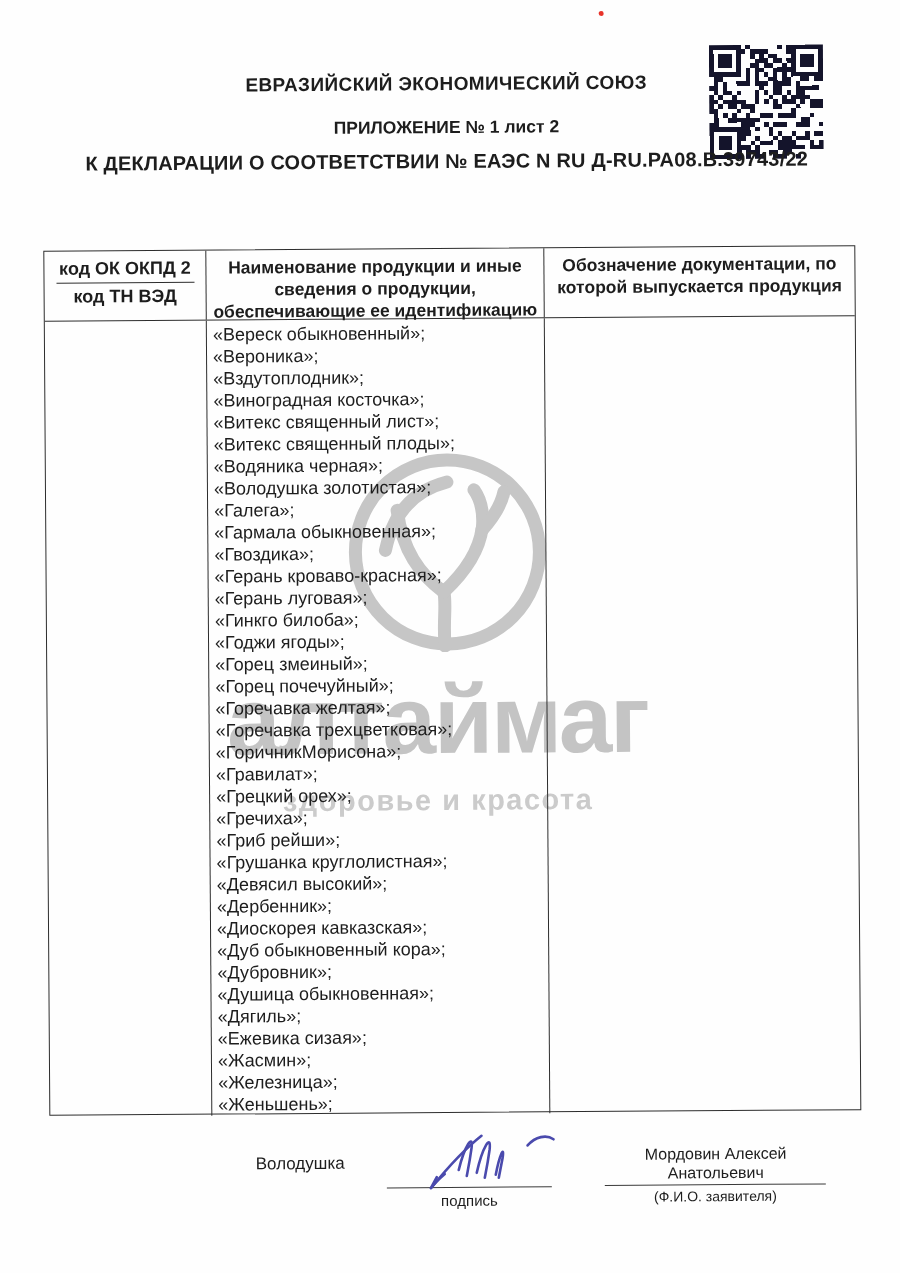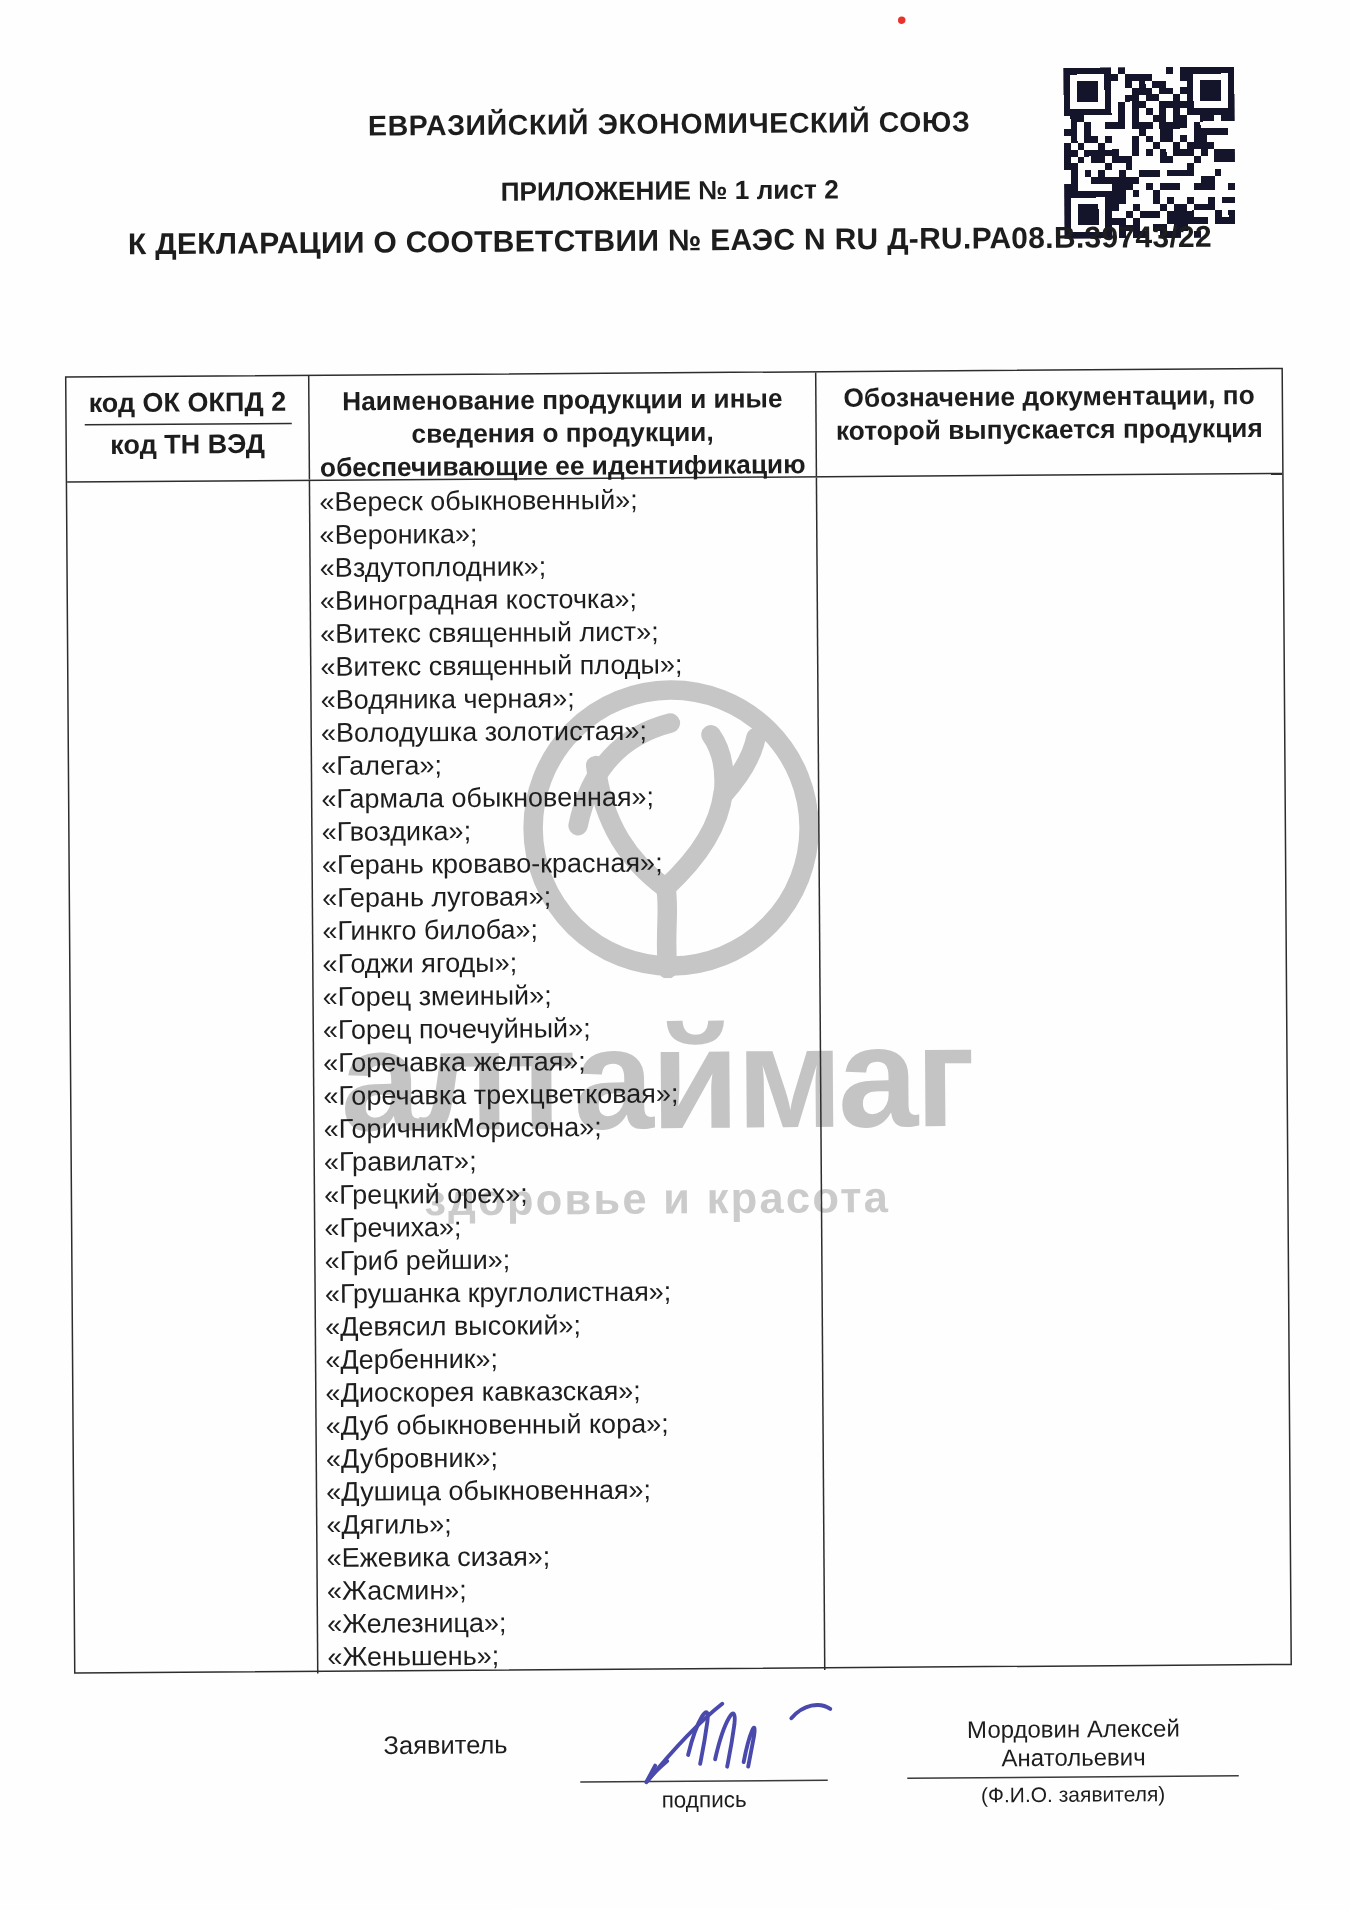--- a/index.html
+++ b/index.html
@@ -449,21 +449,21 @@
             <div>«Дягиль»;</div>
             <div>«Ежевика сизая»;</div>
             <div>«Жасмин»;</div>
             <div>«Железница»;</div>
             <div>«Женьшень»;</div>
           </div>
         <div class="c3"></div>
       </div>
     </div>
 
-    <div class="applicant">Заявитель</div>
+    <div class="applicant">Володушка</div>
     <svg class="sig-svg" viewBox="0 0 170 70" fill="none" stroke="#4a4aad" stroke-width="2.6" stroke-linecap="round" stroke-linejoin="round">
       <path d="M 20 63 C 34 46 52 26 70 12"></path>
       <path d="M 33 50 C 26 56 22 60 19 64 L 25 53"></path>
       <path d="M 47 46 C 53 22 62 9 60 24 C 58 38 56 47 55 52"></path>
       <path d="M 65 49 C 71 23 80 9 78 26 C 76 40 74 49 73 54"></path>
       <path d="M 84 51 C 88 31 93 21 91 34 L 87 54"></path>
       <path d="M 116 22 C 124 13 135 11 142 16"></path>
     </svg>
     <div class="sig-line"></div>
     <div class="sig-caption">подпись</div>

